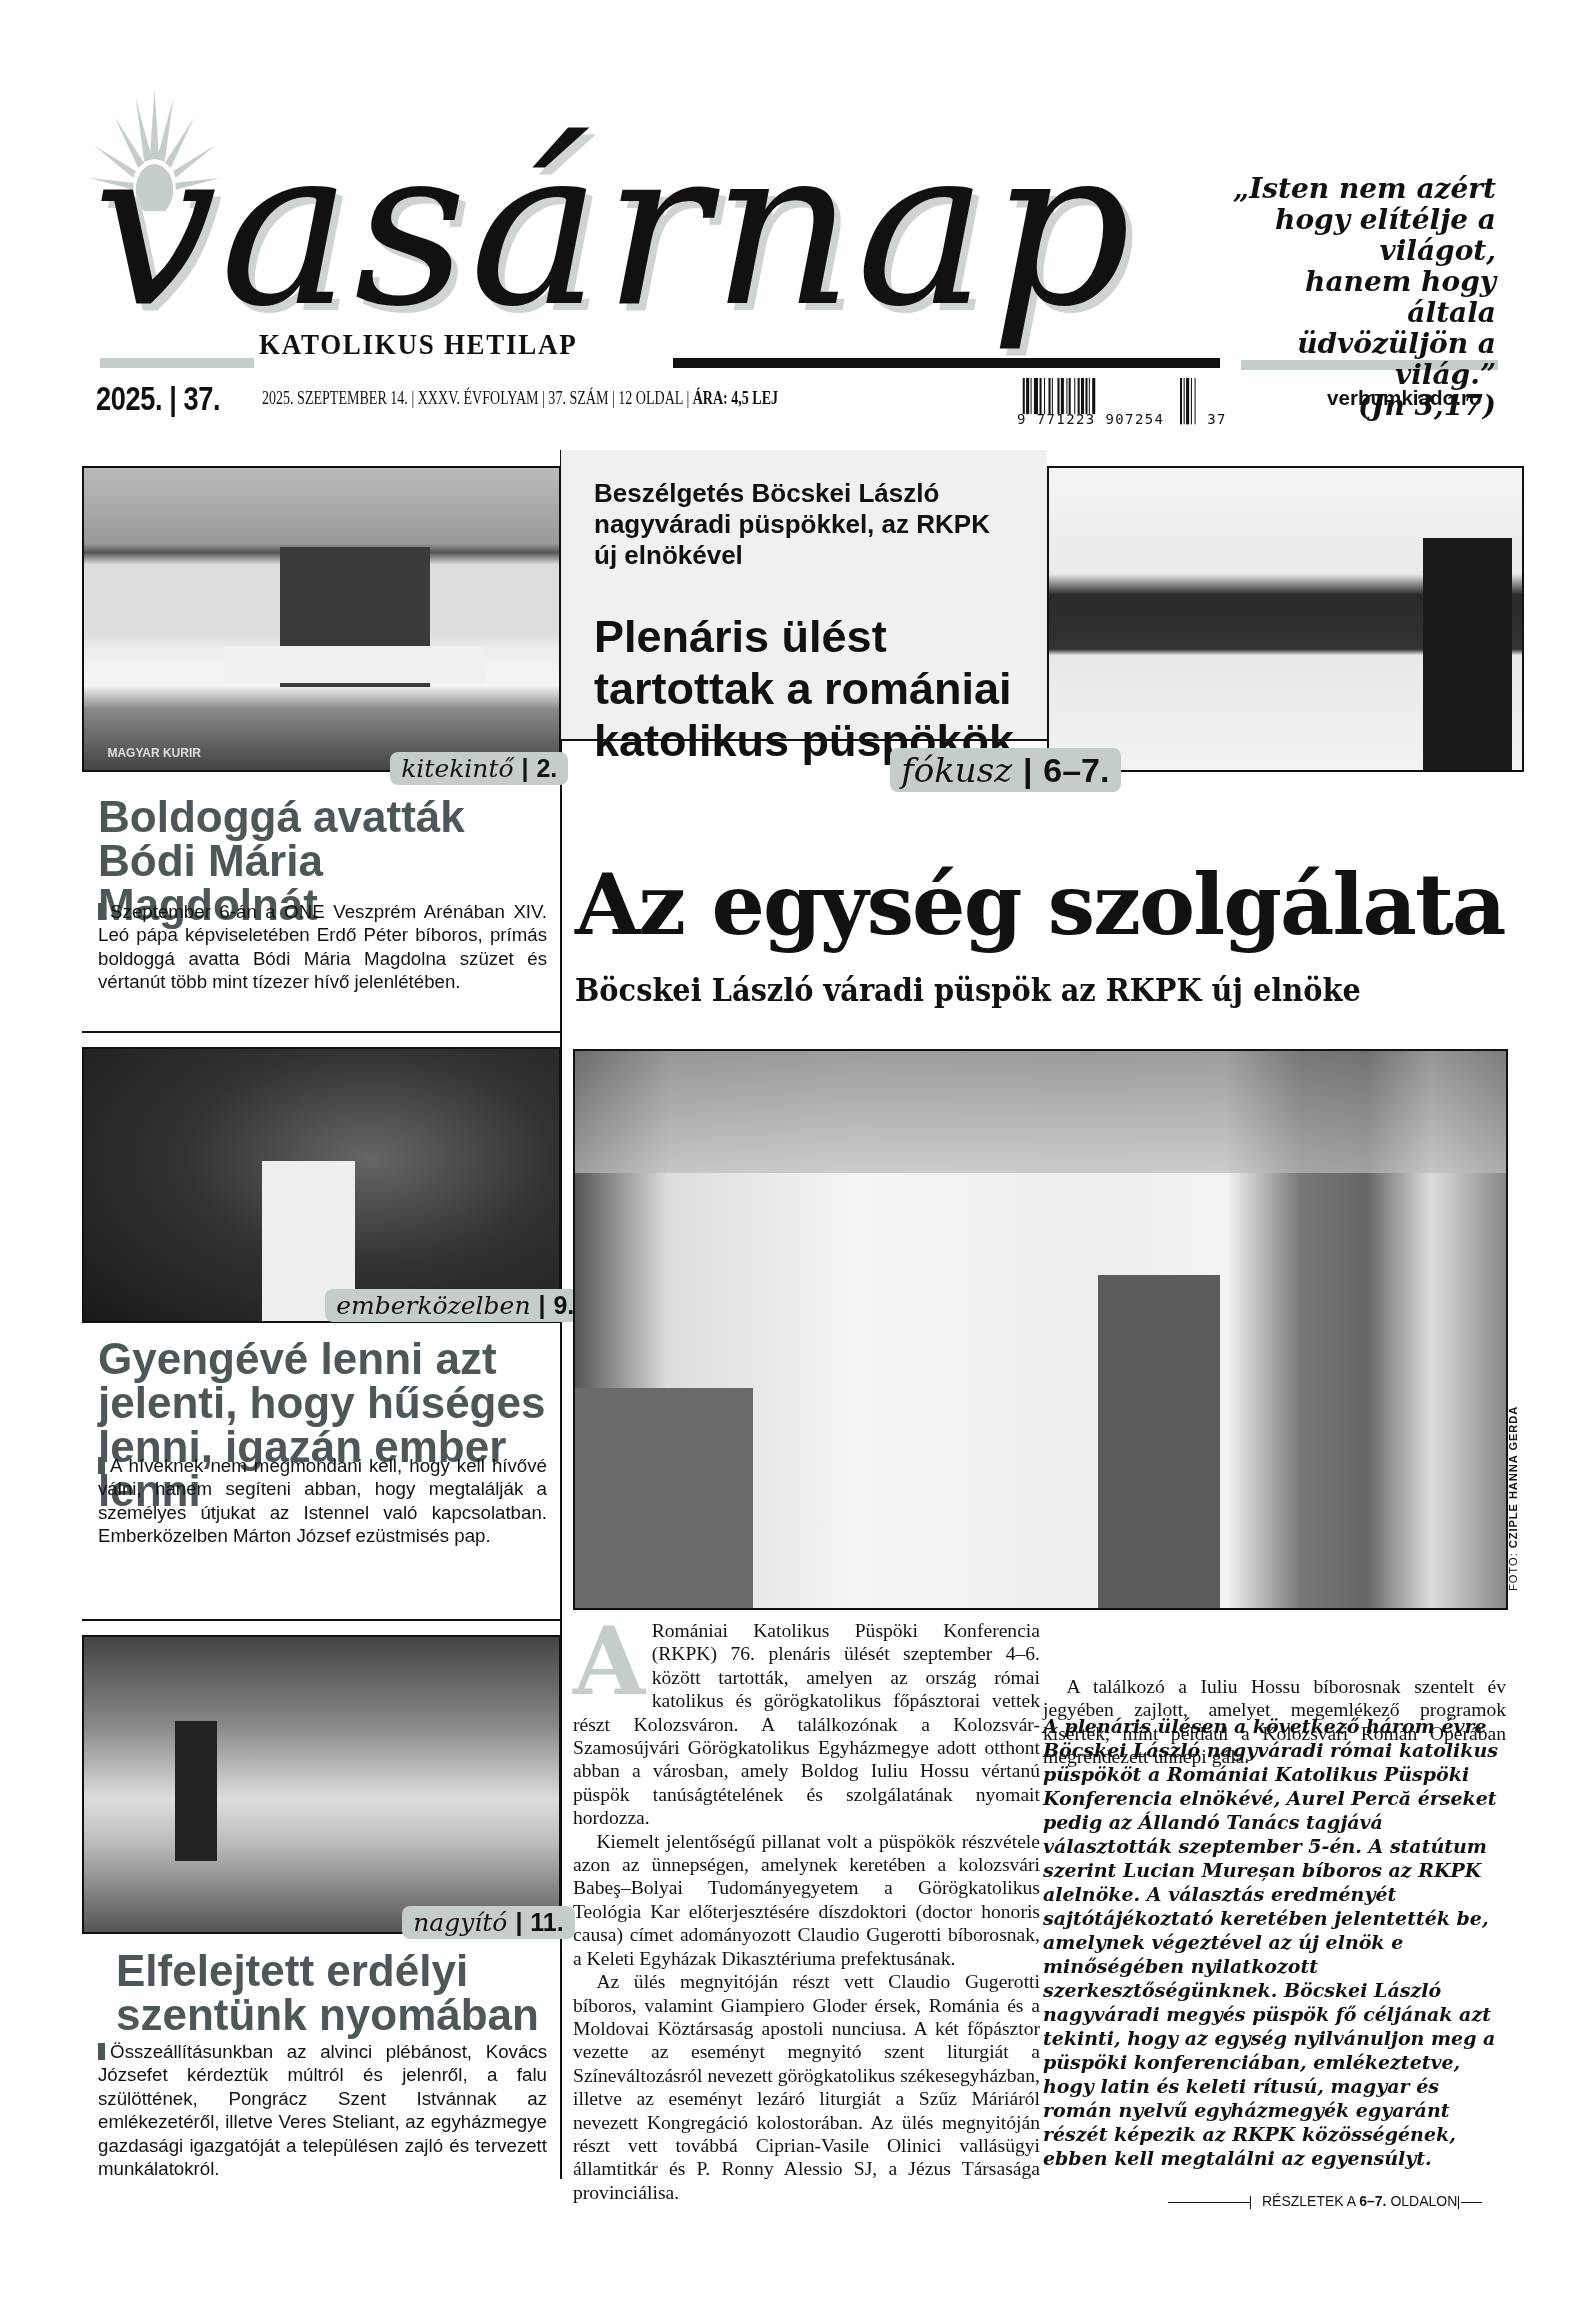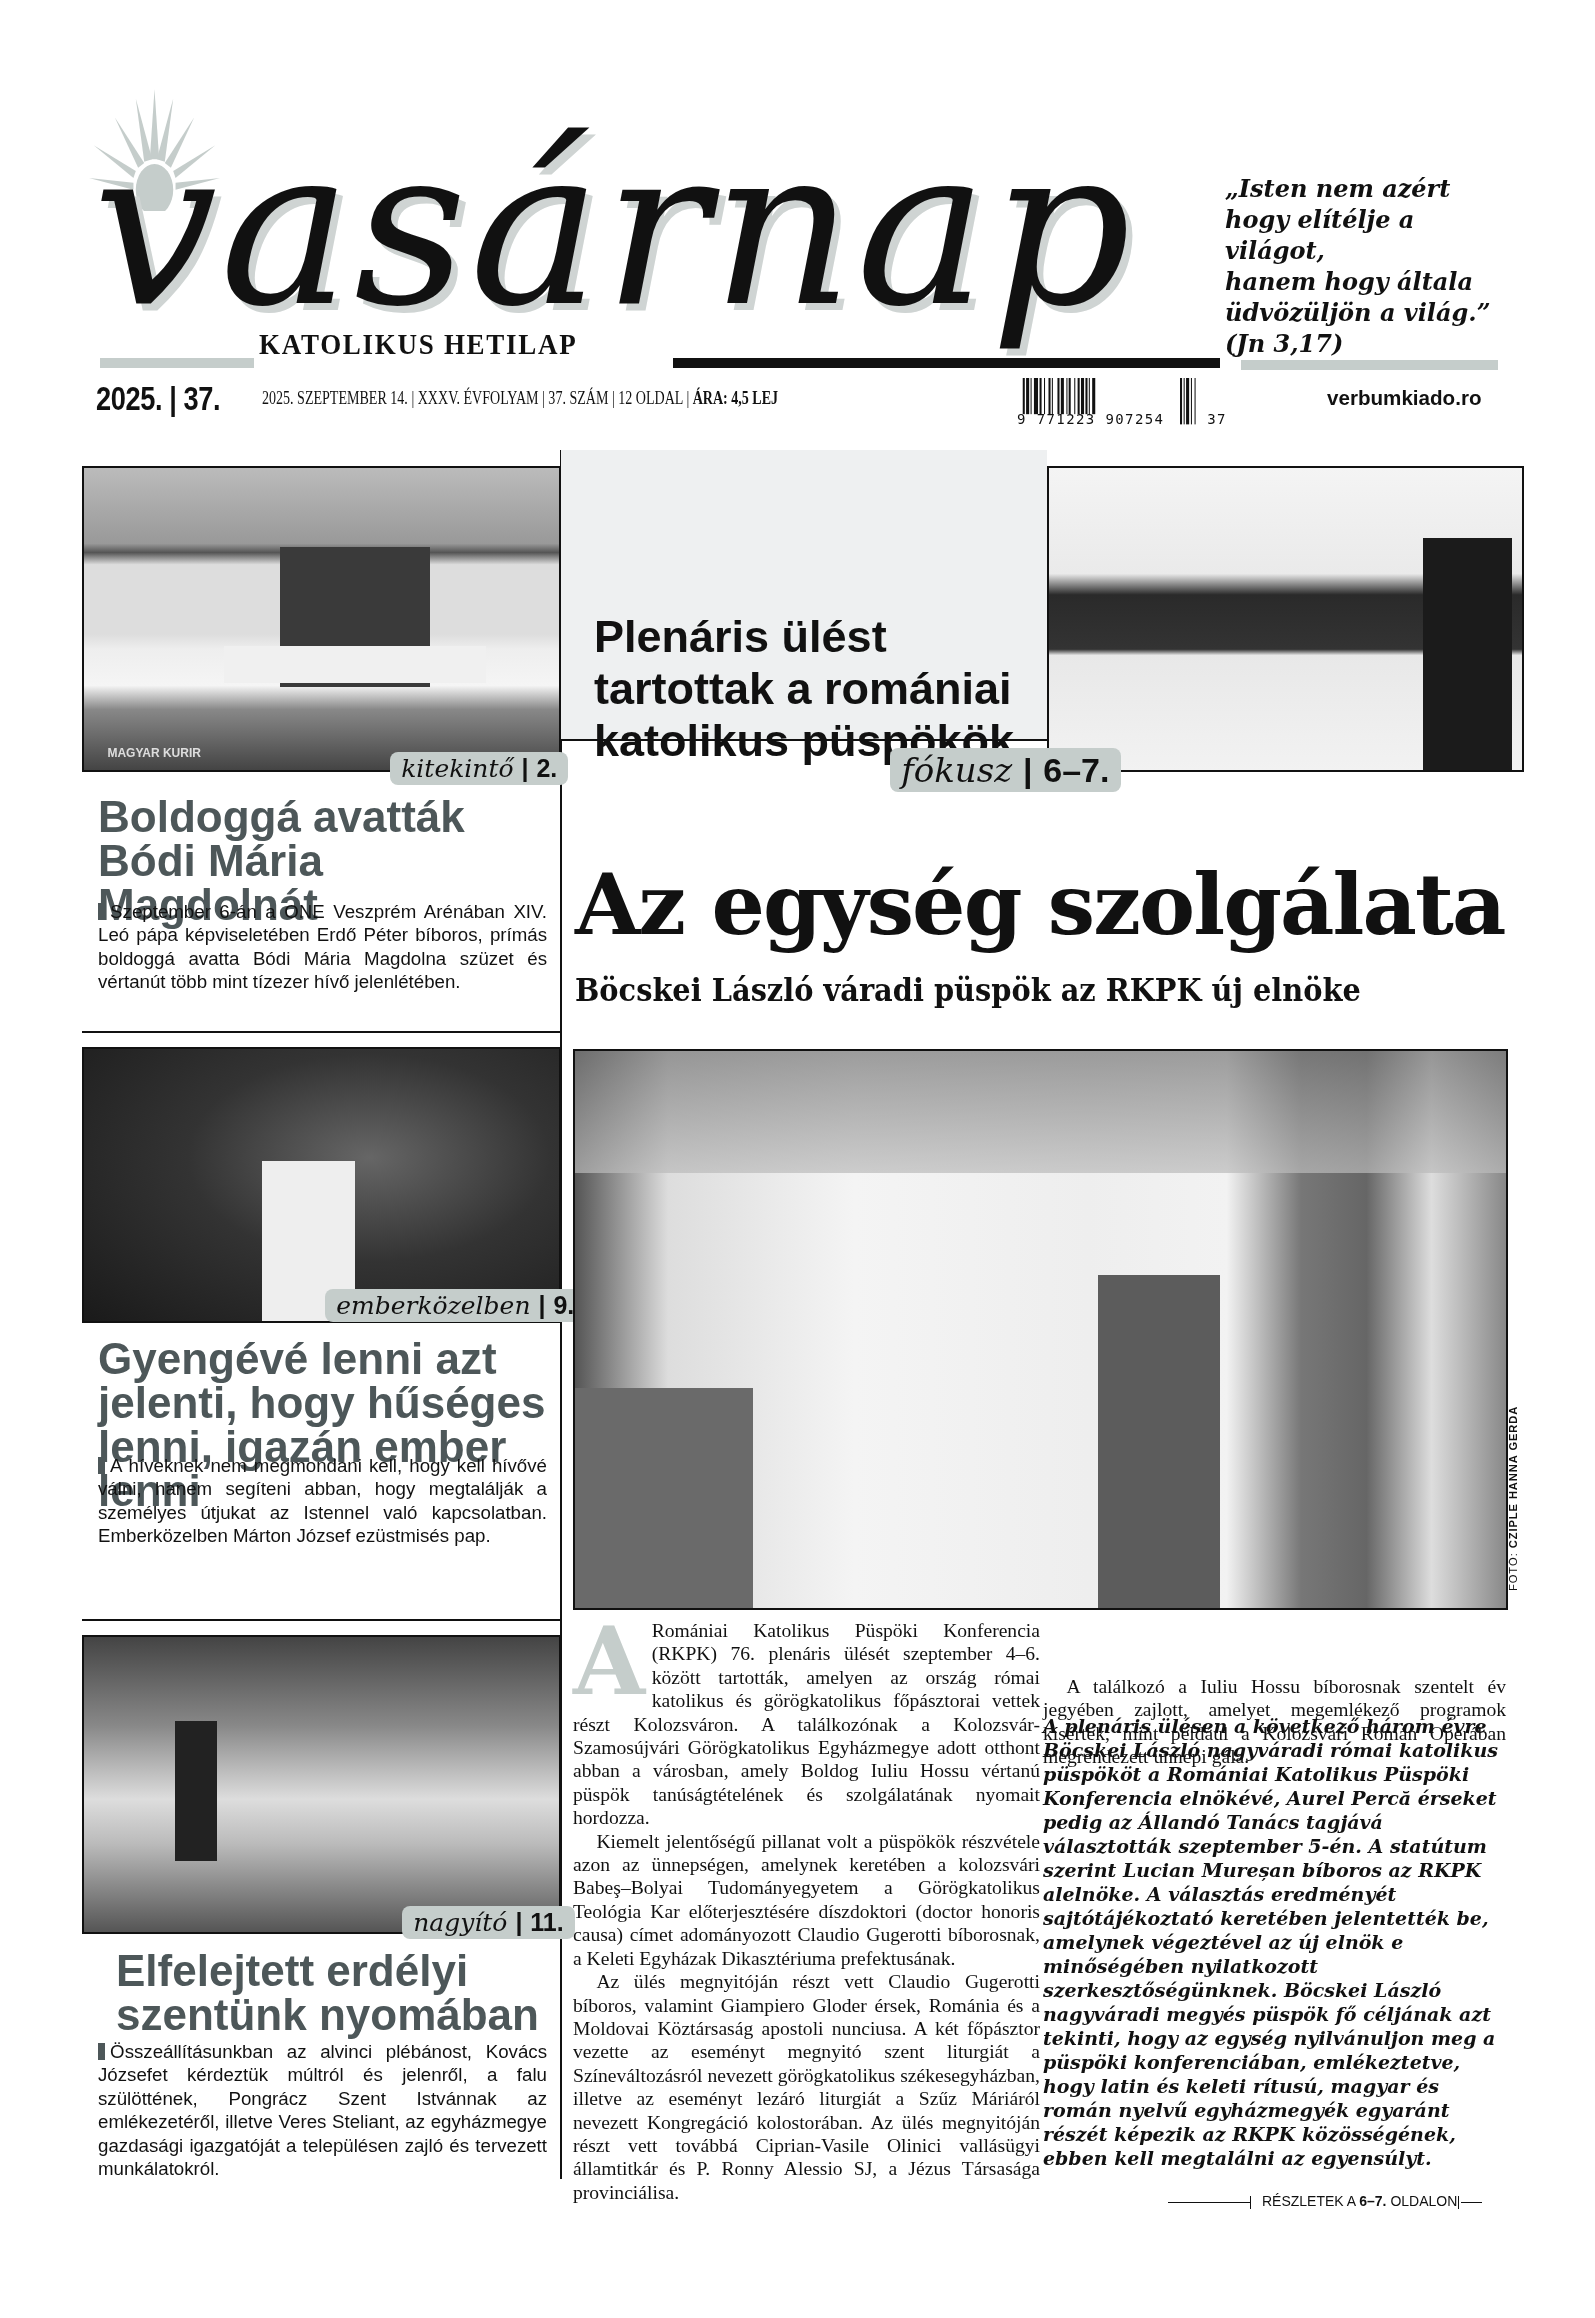--- a/index.html
+++ b/index.html
@@ -9,21 +9,21 @@
   .sun{left:89px;top:89px;width:131px;height:122px;}
   .logo{left:93px;top:117px;font-family:"DejaVu Serif",serif;font-style:italic;font-size:220px;line-height:1;letter-spacing:2.8px;color:#111;text-shadow:6.5px 6.5px 0 #cfd4d3;}
   .bar-gray{background:#c5cdcb;height:10.3px;}
   .bar-black{background:#111;height:10.3px;}
   .subtitle{left:259px;top:327px;font-family:"Liberation Serif",serif;font-weight:bold;font-size:30px;letter-spacing:1.9px;transform:scaleX(0.9);transform-origin:left;}
   .issue-big{left:96px;top:379px;font-family:"Liberation Sans",sans-serif;font-weight:bold;font-size:34px;letter-spacing:-0.5px;transform:scaleX(0.8);transform-origin:left;}
   .issue-line{left:262px;top:388px;font-family:"Liberation Serif",serif;font-size:18px;transform:scaleX(0.78);transform-origin:left;white-space:nowrap;}
   .issue-line b{font-weight:bold;}
   .barcode{left:1019px;top:378px;width:196px;height:51px;}
   .barcode-digits{left:1017px;top:411px;font-family:"DejaVu Sans Mono",monospace;font-size:14px;letter-spacing:1.4px;}
-  .quote{left:1225px;top:173px;width:271px;font-family:"DejaVu Serif",serif;font-style:italic;font-weight:bold;font-size:24px;line-height:31px;}
+  .quote{left:1225px;top:173px;width:271px;text-align:right;font-family:"DejaVu Serif",serif;font-style:italic;font-weight:bold;font-size:28px;line-height:31px;}
   .site{left:1327px;top:386px;font-family:"Liberation Sans",sans-serif;font-weight:bold;font-size:20.6px;}
   
   .frame{border:2.3px solid #111;box-sizing:border-box;}
   .vline{background:#111;width:1.9px;}
   .hline{background:#111;height:1.9px;}
   .photo{overflow:hidden;background:#777;margin-top:16px;}
   .tag{background:#c5cdcb;border-radius:8px;font-family:"DejaVu Serif",serif;font-style:italic;font-size:25px;padding:1.9px 11.2px;white-space:nowrap;}
   .tag b{font-style:normal;font-family:"Liberation Sans",sans-serif;}
   .sec-head{font-family:"Liberation Sans",sans-serif;font-weight:bold;color:#4d5759;font-size:44px;line-height:44px;}
   .lead{font-family:"Liberation Sans",sans-serif;font-size:18.7px;line-height:23.4px;text-align:justify;color:#111;}
@@ -139,20 +139,21 @@
 <div class="abs hline" style="left:82px;top:1619px;width:479px;"></div>
 
 <div class="abs frame photo" style="left:82px;top:1619px;width:479px;height:299px;background:linear-gradient(180deg,#444 0%,#888 30%,#ddd 55%,#bbb 70%,#555 100%);">
   <div class="abs" style="left:91px;top:84px;width:42px;height:140px;background:#222;"></div>
 </div>
 <div class="abs tag" style="left:402px;top:1906px;"><span>nagyító</span> <b>|</b> <b>11.</b></div>
 <div class="abs sec-head" style="left:116px;top:1949px;width:449px;">Elfelejtett erdélyi szentünk nyomában</div>
 <div class="abs lead" style="left:98px;top:2040px;width:449px;">Összeállításunkban az alvinci plébánost, Kovács Józsefet kérdeztük múltról és jelenről, a falu szülöttének, Pongrácz Szent Istvánnak az emlékezetéről, illetve Veres Steliant, az egyházmegye gazdasági igazgatóját a településen zajló és tervezett munkálatokról.</div>
 
 <div class="abs focus-box" style="left:561px;top:450px;width:486px;height:290px;">
+  <div class="abs focus-kicker" style="left:33px;top:28px;width:421px;">Beszélgetés Böcskei László nagyváradi püspökkel, az RKPK új elnökével</div>
   <div class="abs focus-title" style="left:33px;top:129px;width:444px;">Plenáris ülést tartottak a romániai katolikus püspökök</div>
 </div>
 <div class="abs hline" style="left:561px;top:739px;width:963px;"></div>
 <div class="abs frame photo" style="left:1047px;top:450px;width:477px;height:306px;background:linear-gradient(180deg,#f4f4f4 0%,#eaeaea 35%,#2a2a2a 42%,#333 60%,#e8e8e8 62%,#f2f2f2 100%);">
   <div class="abs" style="left:374px;top:70px;width:89px;height:234px;background:#1b1b1b;"></div>
 </div>
 <div class="abs tag" style="left:890px;top:748px;font-size:34px;"><span>fókusz</span> <b>|</b> <b>6–7.</b></div>
 
 <div class="abs main-title">Az egység szolgálata</div>
 <div class="abs main-sub">Böcskei László váradi püspök az RKPK új elnöke</div>

